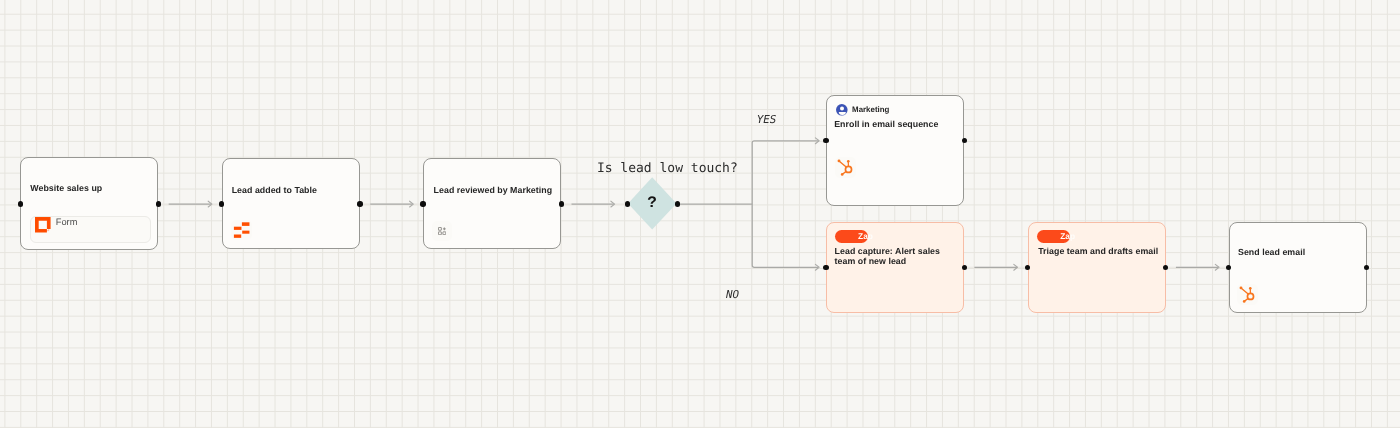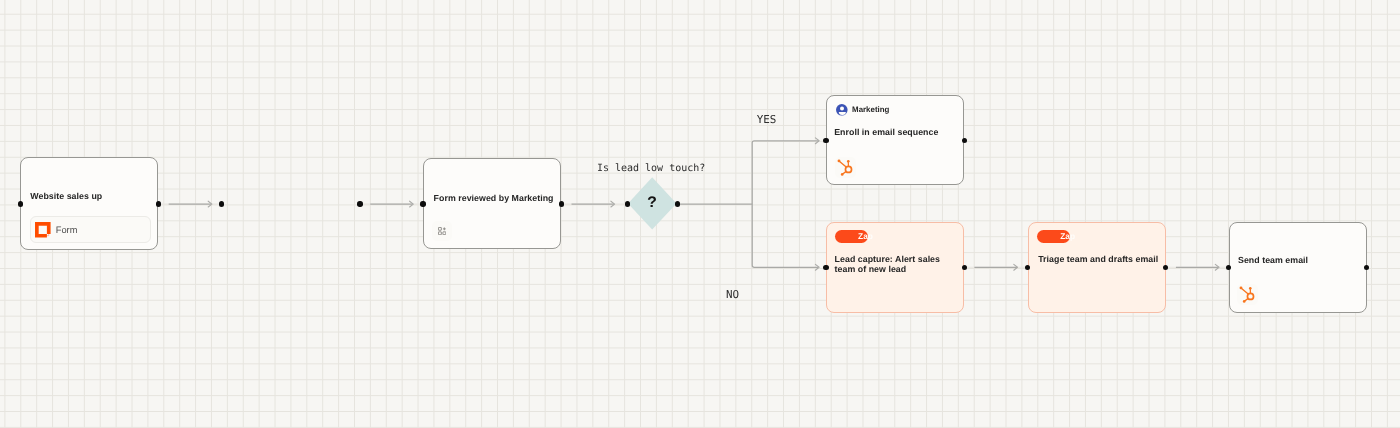--- a/index.html
+++ b/index.html
@@ -13,35 +13,35 @@
       linear-gradient(to right,#e6e4de 0px,#e6e4de 1.15px,rgba(0,0,0,0) 1.15px),
       linear-gradient(to bottom,#e6e4de 0px,#e6e4de 1.15px,rgba(0,0,0,0) 1.15px);
     background-size:15.9px 15.9px;
     background-position:4.4px 13.74px;}
 
   .node{position:absolute;box-sizing:border-box;border:1px solid #979793;
         border-radius:8px;background:#fdfcfa;}
   .node.zap{border-color:#f7bda6;background:#fff2e8;}
 
   .ntitle{position:absolute;font-size:8.8px;font-weight:700;color:#262626;
-          letter-spacing:.005em;line-height:13px;margin-top:8px;}
+          letter-spacing:.005em;line-height:13px;}
 
   .chip{position:absolute;box-sizing:border-box;border:1px solid #ecebe7;
-        border-radius:6px;background:#fbfaf7;display:flex;align-items:center;}
+        border-radius:6px;background:#fbfaf7;display:flex;align-items:flex-start;}
   .chiplabel{font-size:9.3px;color:#4e4e4e;font-weight:400;}
 
   .iconbox{position:absolute;box-sizing:border-box;border-radius:6px;
            background:#fbfaf7;display:flex;align-items:center;justify-content:center;}
 
   .dot{position:absolute;width:5.3px;height:5.3px;border-radius:50%;background:#0d0d0d;}
 
   .monolabel{position:absolute;font-family:"DejaVu Sans Mono",monospace;
              font-size:10px;color:#2b2b2b;white-space:pre;}
   .branchlabel{position:absolute;font-family:"DejaVu Sans Mono",monospace;
-               font-size:10.9px;line-height:10.9px;color:#2f2f2f;white-space:pre;}
+               font-size:10.9px;line-height:10.9px;color:#2f2f2f;white-space:pre;font-style:italic;}
 
   .zapbadge{position:absolute;display:flex;align-items:center;gap:19px;
             background:#fc4a1a;border-radius:20px;height:13.2px;width:33.2px;
             box-sizing:border-box;padding-left:3.9px;}
   .zapbadge span{font-size:8.4px;font-weight:700;color:#fffdfa;line-height:1;
                  position:relative;top:-0.3px;}
 
   .ownerrow{position:absolute;display:flex;align-items:center;gap:4px;}
   .ownerrow span{font-size:7.9px;font-weight:700;color:#262626;}
 
@@ -84,21 +84,21 @@
       <use href="#chev" x="819.1" y="140.8"></use>
       <use href="#chev" x="819.1" y="267.3"></use>
       <use href="#chev" x="1017.5" y="267.3"></use>
       <use href="#chev" x="1219" y="267.3"></use>
     </g>
   </svg>
 
   <svg class="edges" viewBox="0 0 1400 428">
     <polygon points="652.2,177.2 676.5,203.4 652.2,229.6 628,203.4" fill="#cfe3e1"></polygon>
   </svg>
-  <div class="monolabel" style="left:596.9px;top:164.4px;font-size:10px;line-height:9.8px">Is lead low touch?</div>
+  <div class="monolabel" style="left:596.9px;top:164.4px;font-size:13px;line-height:9.8px">Is lead low touch?</div>
   <div class="monolabel" style="left:647.2px;top:194.6px;font-size:16px;font-weight:700;color:#141414;line-height:16px;font-family:'Liberation Mono',monospace">?</div>
   <div class="dot" style="left:625.05px;top:201.45px"></div>
   <div class="dot" style="left:674.75px;top:201.45px"></div>
 
   <div class="branchlabel" style="left:756.7px;top:115.2px">YES</div>
   <div class="branchlabel" style="left:726px;top:290.3px">NO</div>
 
   <div class="node" style="left:20.3px;top:156.7px;width:138.2px;height:93.7px">
     <div class="ntitle" style="left:9px;top:24px">Website sales up</div>
     <div class="chip" style="left:8.4px;top:58.8px;width:121.4px;height:27px;padding-left:4.3px">
@@ -108,38 +108,49 @@
                    M3.7,3.7 L3.7,11.9 L11.9,11.9 L11.9,3.7 Z"></path>
           <path fill="none" stroke="#fa3c00" stroke-width="0.6" opacity="0.5" d="M1.9,1.9 L13.7,1.9 L13.7,13.7 L1.9,13.7 Z"></path>
         </svg>
       </span>
       <span class="chiplabel" style="margin-left:5.2px">Form</span>
     </div>
   </div>
   <div class="dot" style="left:17.65px;top:201.45px"></div>
   <div class="dot" style="left:155.85px;top:201.45px"></div>
 
+  <div class="node" style="left:221.7px;top:158.3px;width:138.3px;height:91.1px">
+    <div class="ntitle" style="left:9px;top:25px">Lead added to Table</div>
+    <div class="iconbox" style="left:7.9px;top:60.4px;width:21px;height:20.4px;border-radius:5px">
+      <svg width="21" height="20.4" viewBox="0 0 21 20.4">
+        <rect x="10.9" y="2.3" width="7.55" height="3.6" fill="#ff4f00"></rect>
+        <rect x="2.9" y="6.7" width="7.55" height="3.2" fill="#ff4f00"></rect>
+        <rect x="11.2" y="10.65" width="7.25" height="3.05" fill="#ff4f00"></rect>
+        <rect x="2.9" y="14.5" width="7.3" height="3.35" fill="#ff4f00"></rect>
+      </svg>
+    </div>
+  </div>
   <div class="dot" style="left:219.05px;top:201.45px"></div>
   <div class="dot" style="left:357.35px;top:201.45px"></div>
 
   <div class="node" style="left:423.1px;top:158.2px;width:138.2px;height:91.2px">
-    <div class="ntitle" style="left:9.5px;top:25px;width:136px;white-space:nowrap">Form reviewed by Marketing</div>
+    <div class="ntitle" style="left:9.5px;top:25px;width:136px;white-space:nowrap">Lead reviewed by Marketing</div>
     <div class="iconbox" style="left:7.6px;top:61.8px;width:20.5px;height:20.3px;border-radius:5px">
       <svg width="8.2" height="8.2" viewBox="0 0 8.2 8.2">
         <rect x="0.45" y="0.45" width="2.9" height="2.8" rx="0.25" fill="none" stroke="#908e8a" stroke-width="0.95"></rect>
         <rect x="0.45" y="4.85" width="2.9" height="2.9" rx="0.25" fill="none" stroke="#908e8a" stroke-width="0.95"></rect>
         <rect x="4.9" y="4.85" width="2.9" height="2.8" rx="0.25" fill="none" stroke="#908e8a" stroke-width="0.95"></rect>
         <path d="M6.35,0.45 L6.35,3.3 M4.9,1.87 L7.75,1.87" stroke="#908e8a" stroke-width="1.0" stroke-linecap="butt"></path>
       </svg>
     </div>
   </div>
   <div class="dot" style="left:420.45px;top:201.45px"></div>
   <div class="dot" style="left:558.65px;top:201.45px"></div>
 
-  <div class="node" style="left:826.0px;top:94.9px;width:138.2px;height:90px">
+  <div class="node" style="left:826.0px;top:94.9px;width:138.2px;height:111px">
     <div class="ownerrow" style="left:9.1px;top:8.3px;gap:4.4px">
       <span style="display:flex">
         <svg width="11.6" height="11.6" viewBox="0 0 12 12">
           <circle cx="6" cy="6" r="6" fill="#3b53b5"></circle>
           <circle cx="6.2" cy="4.75" r="2.05" fill="#fffdfa"></circle>
           <path d="M2.85,8.35 A3.7,3.1 0 0 0 10.25,8.35 Z" fill="#fffdfa"></path>
         </svg>
       </span>
       <span>Marketing</span>
     </div>
@@ -179,21 +190,21 @@
         <path d="M4.55,0 L0,4.35 L2.45,4.35 L2.45,7.6 L7,3.25 L4.55,3.25 Z" fill="#fffdfa"></path>
       </svg>
       <span>Zap</span>
     </div>
     <div class="ntitle" style="left:9.7px;top:22px;width:128px;line-height:12.4px">Triage team and drafts email</div>
   </div>
   <div class="dot" style="left:1024.85px;top:264.65px"></div>
   <div class="dot" style="left:1162.85px;top:264.65px"></div>
 
   <div class="node" style="left:1228.6px;top:221.5px;width:138.0px;height:91.6px">
-    <div class="ntitle" style="left:8.4px;top:23px">Send team email</div>
+    <div class="ntitle" style="left:8.4px;top:23px">Send lead email</div>
     <div class="iconbox" style="left:7.9px;top:61.3px;width:20.9px;height:21px;border-radius:5px">
       <svg width="20.9" height="21" viewBox="0 0 20.9 21">
         <g stroke="#f8761f" fill="none" stroke-linecap="round">
           <path d="M4.0,3.9 L10.9,9.7" stroke-width="1.35"></path>
           <path d="M13.3,4.4 L13.4,8.6" stroke-width="1.25"></path>
           <path d="M7.3,17.3 L10.6,14.9" stroke-width="1.3"></path>
         </g>
         <circle cx="13.5" cy="12.4" r="3.05" fill="none" stroke="#f8761f" stroke-width="1.7"></circle>
         <circle cx="4.0" cy="3.9" r="1.45" fill="#f8761f"></circle>
         <circle cx="13.3" cy="4.35" r="1.3" fill="#f8761f"></circle>

